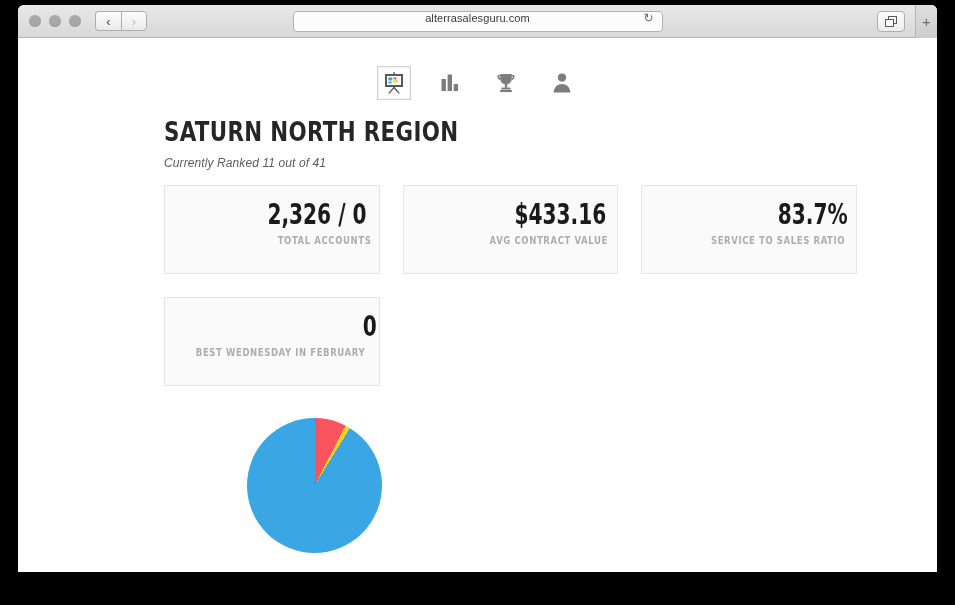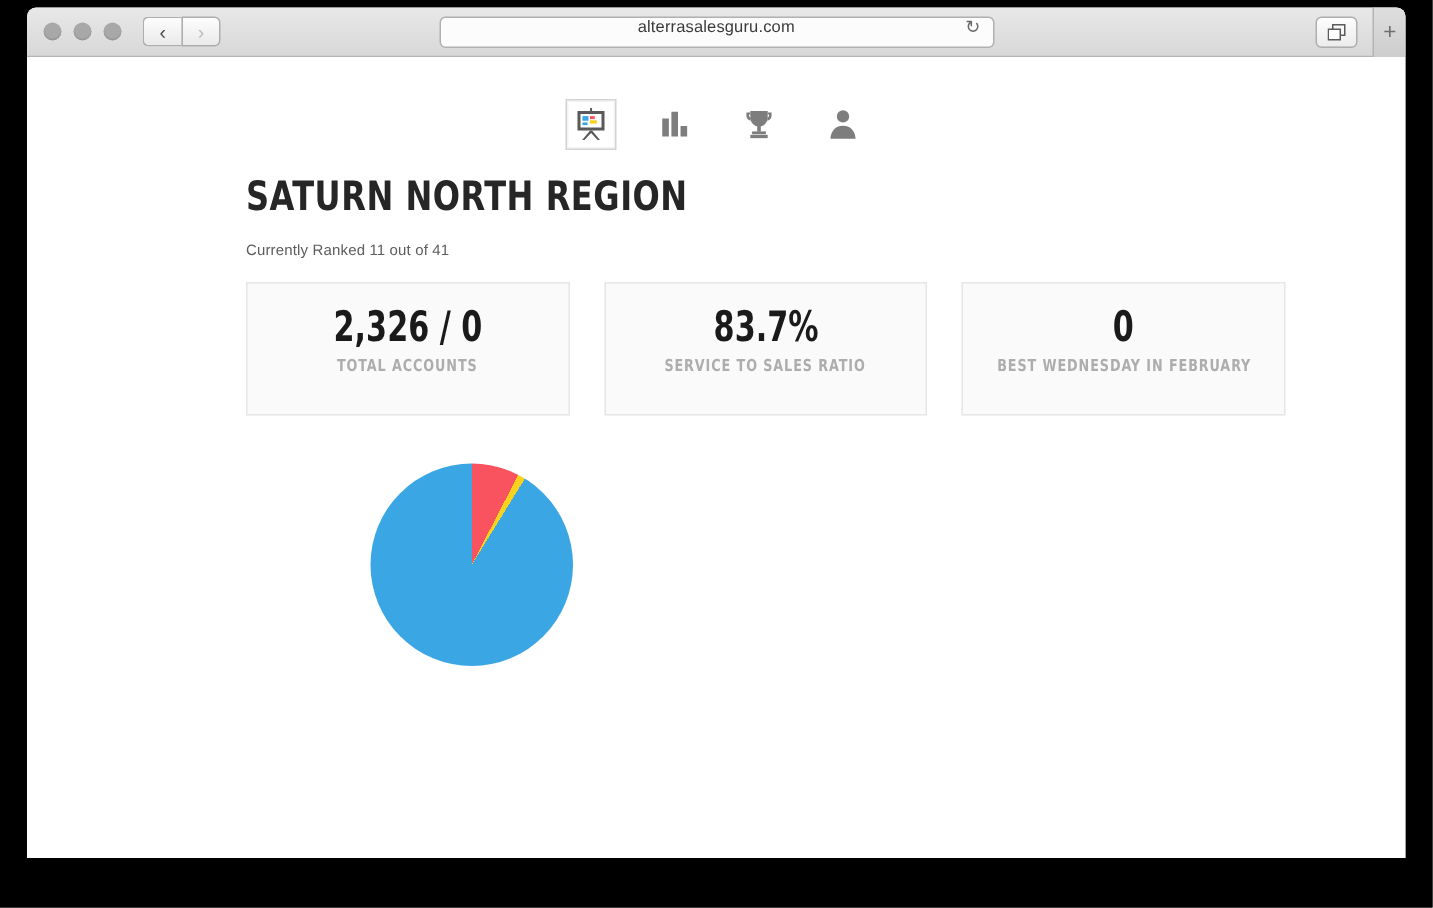--- a/index.html
+++ b/index.html
@@ -162,40 +162,41 @@
     font-weight: bold;
     font-size: 27px;
     letter-spacing: 0.4px;
     color: #262626;
     transform: scaleX(0.88);
     transform-origin: left center;
     white-space: nowrap;
   }
 
   .page-subtitle {
-    margin-top: 15px;
-    font-size: 10px;
+    margin-top: 9px;
+    font-size: 12px;
     color: #5d5d5d;
     letter-spacing: 0.1px;
+    font-style: italic;
   }
 
   
   .card-grid {
     margin-top: 15px;
     display: grid;
     grid-template-columns: repeat(3, 1fr);
     gap: 23px 23px;
   }
   .stat-card {
     background: #fafafa;
     border: 1px solid #e6e6e6;
     height: 89px;
     display: flex;
     flex-direction: column;
-    align-items: center;
+    align-items: flex-end;
     justify-content: flex-start;
     padding-top: 15px;
   }
   .stat-value {
     font-family: "DejaVu Sans Condensed", "Liberation Sans Narrow", "Liberation Sans", sans-serif;
     font-weight: bold;
     font-size: 28px;
     color: #1a1a1a;
     line-height: 1.02;
     transform: scaleX(0.80);
@@ -363,20 +364,24 @@
       <h1 class="page-title">SATURN NORTH REGION</h1>
       <div class="page-subtitle">Currently Ranked 11 out of 41</div>
 
       <div class="card-grid">
 
         <div class="stat-card">
           <div class="stat-value">2,326 / 0</div>
           <div class="stat-label">TOTAL ACCOUNTS</div>
         </div>
 
+        <div class="stat-card">
+          <div class="stat-value">$433.16</div>
+          <div class="stat-label">AVG CONTRACT VALUE</div>
+        </div>
 
         <div class="stat-card">
           <div class="stat-value">83.7%</div>
           <div class="stat-label">SERVICE TO SALES RATIO</div>
         </div>
 
 
 
         <div class="stat-card">
           <div class="stat-value">0</div>

